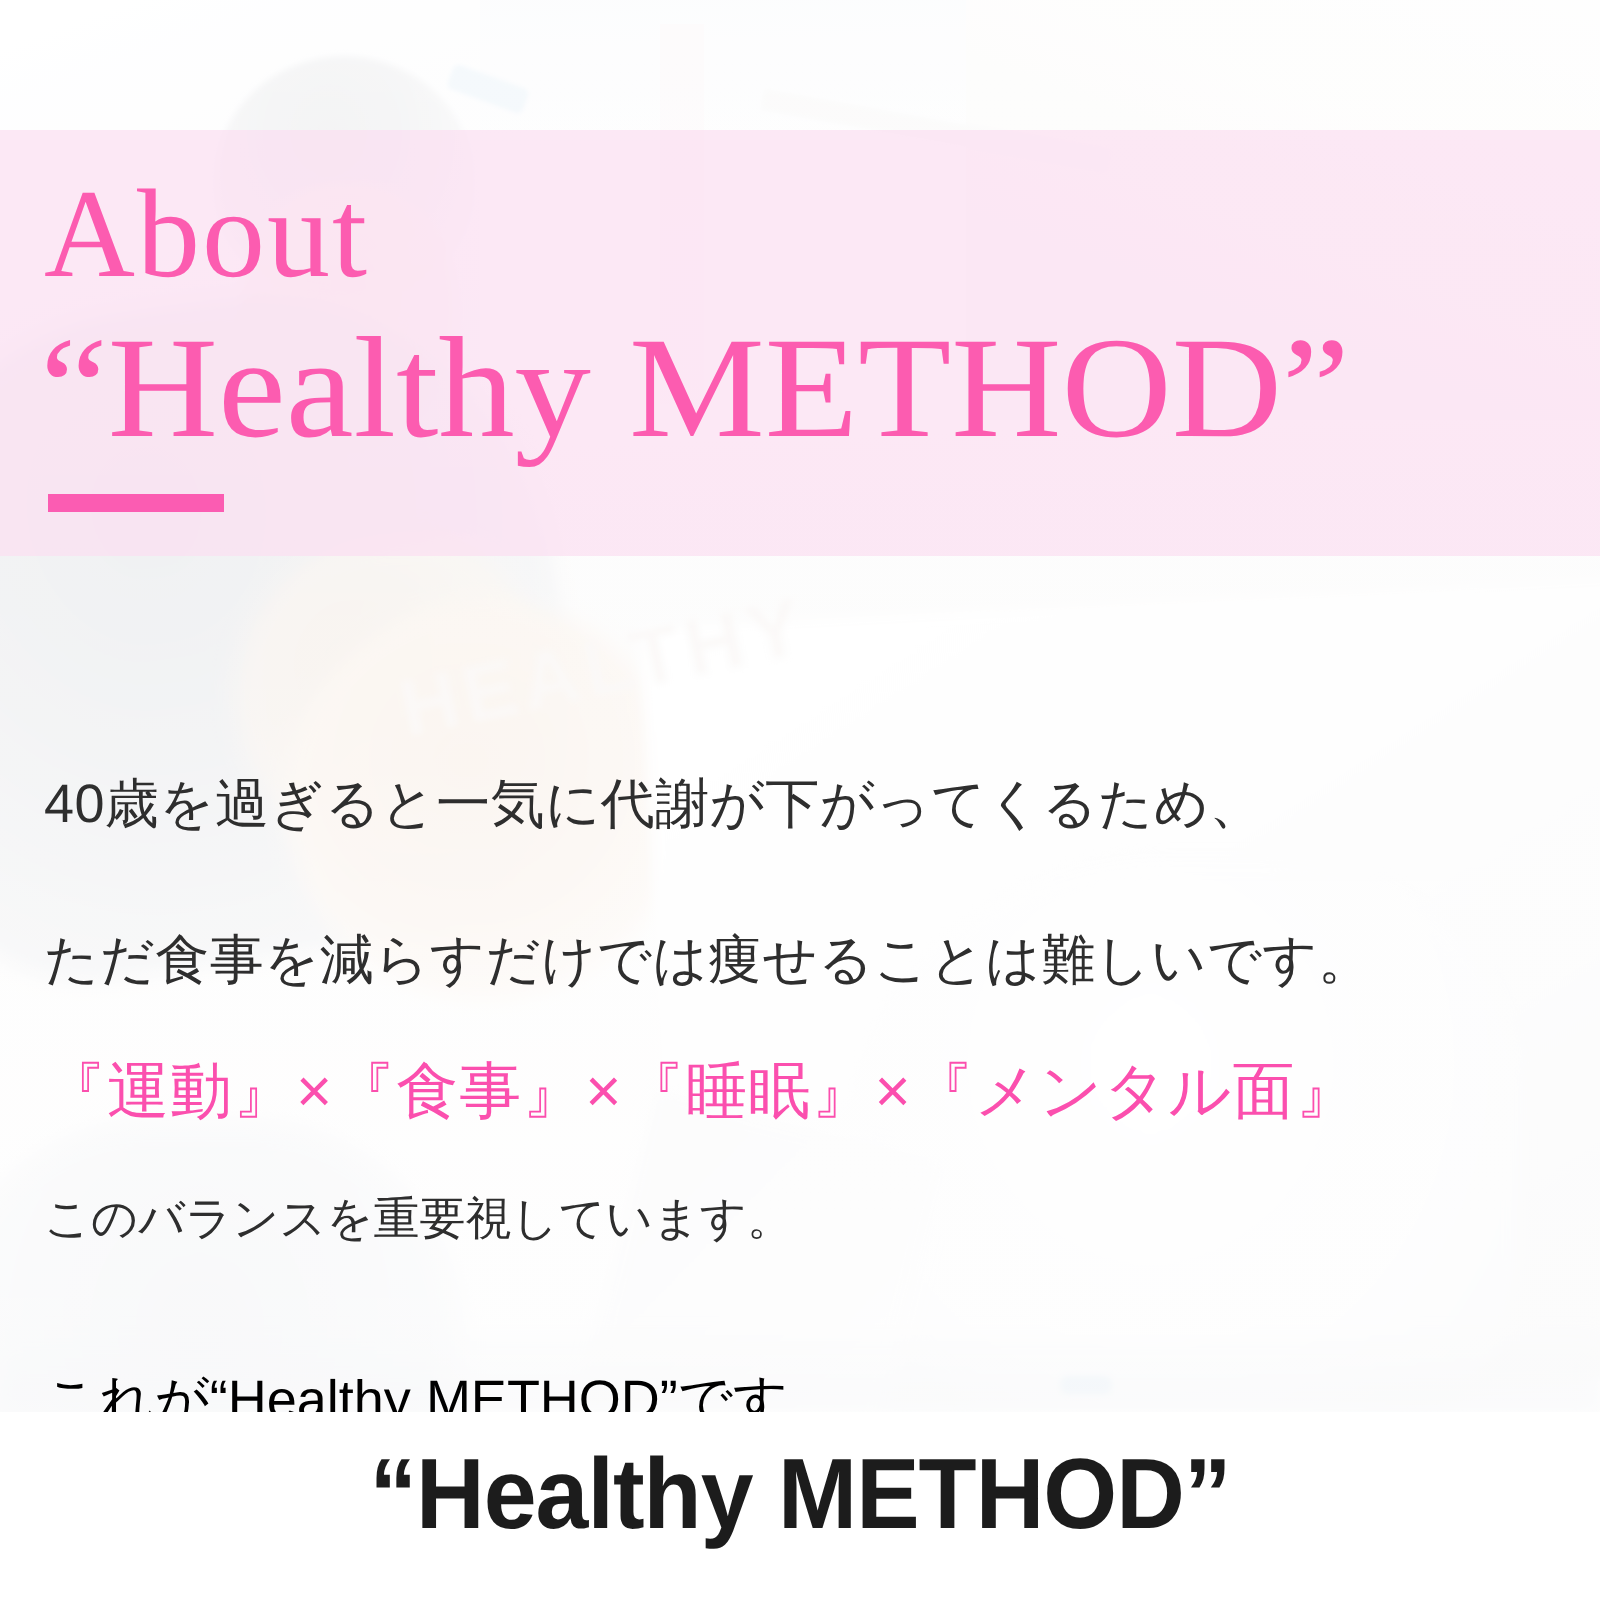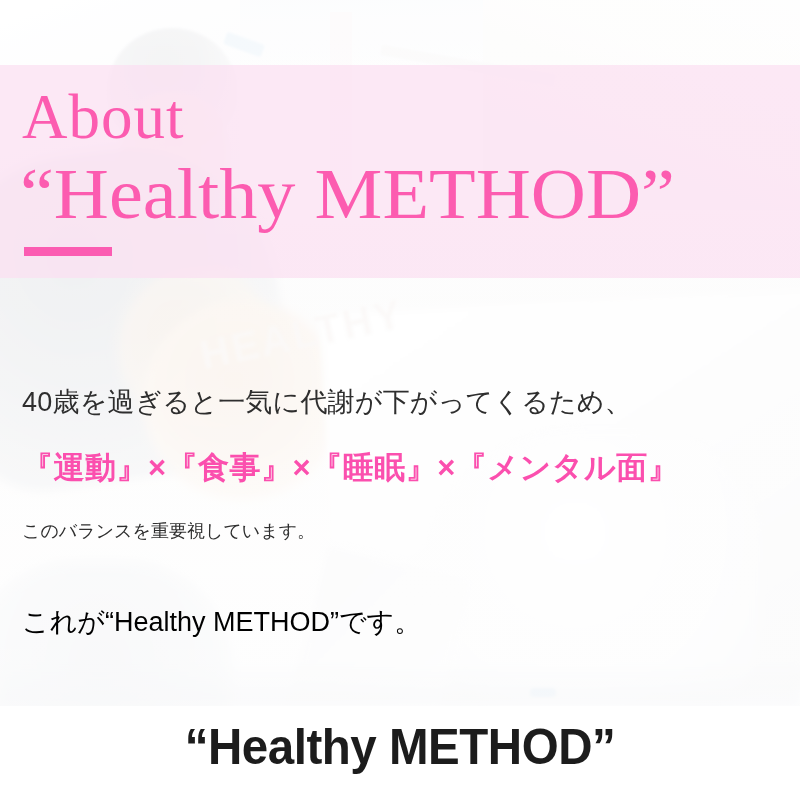--- a/index.html
+++ b/index.html
@@ -214,29 +214,29 @@
     font-size: 27px;
     line-height: 39px;
     letter-spacing: .2px;
     white-space: nowrap;
     margin-top: 39px;
   }
   .copy-highlight {
     margin-top: 26px;
     color: #fb4fae;
     font-size: 31px;
-    font-weight: bold;
+    font-weight: normal;
     line-height: 40px;
     letter-spacing: .5px;
     white-space: nowrap;
   }
   .copy-after {
     margin-top: 24px;
     color: #2e2e2e;
-    font-size: 18px;
+    font-size: 23px;
     line-height: 39px;
     white-space: nowrap;
   }
   .copy-final {
     margin-top: 52px;
     color: #000000;
     font-size: 27px;
     line-height: 39px;
     white-space: nowrap;
   }
@@ -291,20 +291,21 @@
     <div class="photo-wash2"></div>
   </div>
 
   <div class="title-band"></div>
   <div class="title-about">About</div>
   <div class="title-main">“Healthy METHOD”</div>
   <div class="title-underline"></div>
 
   <div class="body-copy">
     <div class="copy-line">40歳を過ぎると一気に代謝が下がってくるため、</div>
+    <div class="copy-line">ただ食事を減らすだけでは痩せることは難しいです。</div>
     <div class="copy-highlight">『運動』×『食事』×『睡眠』×『メンタル面』</div>
     <div class="copy-after">このバランスを重要視しています。</div>
     <div class="copy-final">これが“Healthy METHOD”です。</div>
   </div>
 
   <div class="bottom-band"></div>
   <div class="bottom-heading">“Healthy METHOD”</div>
 
 </div>
 

